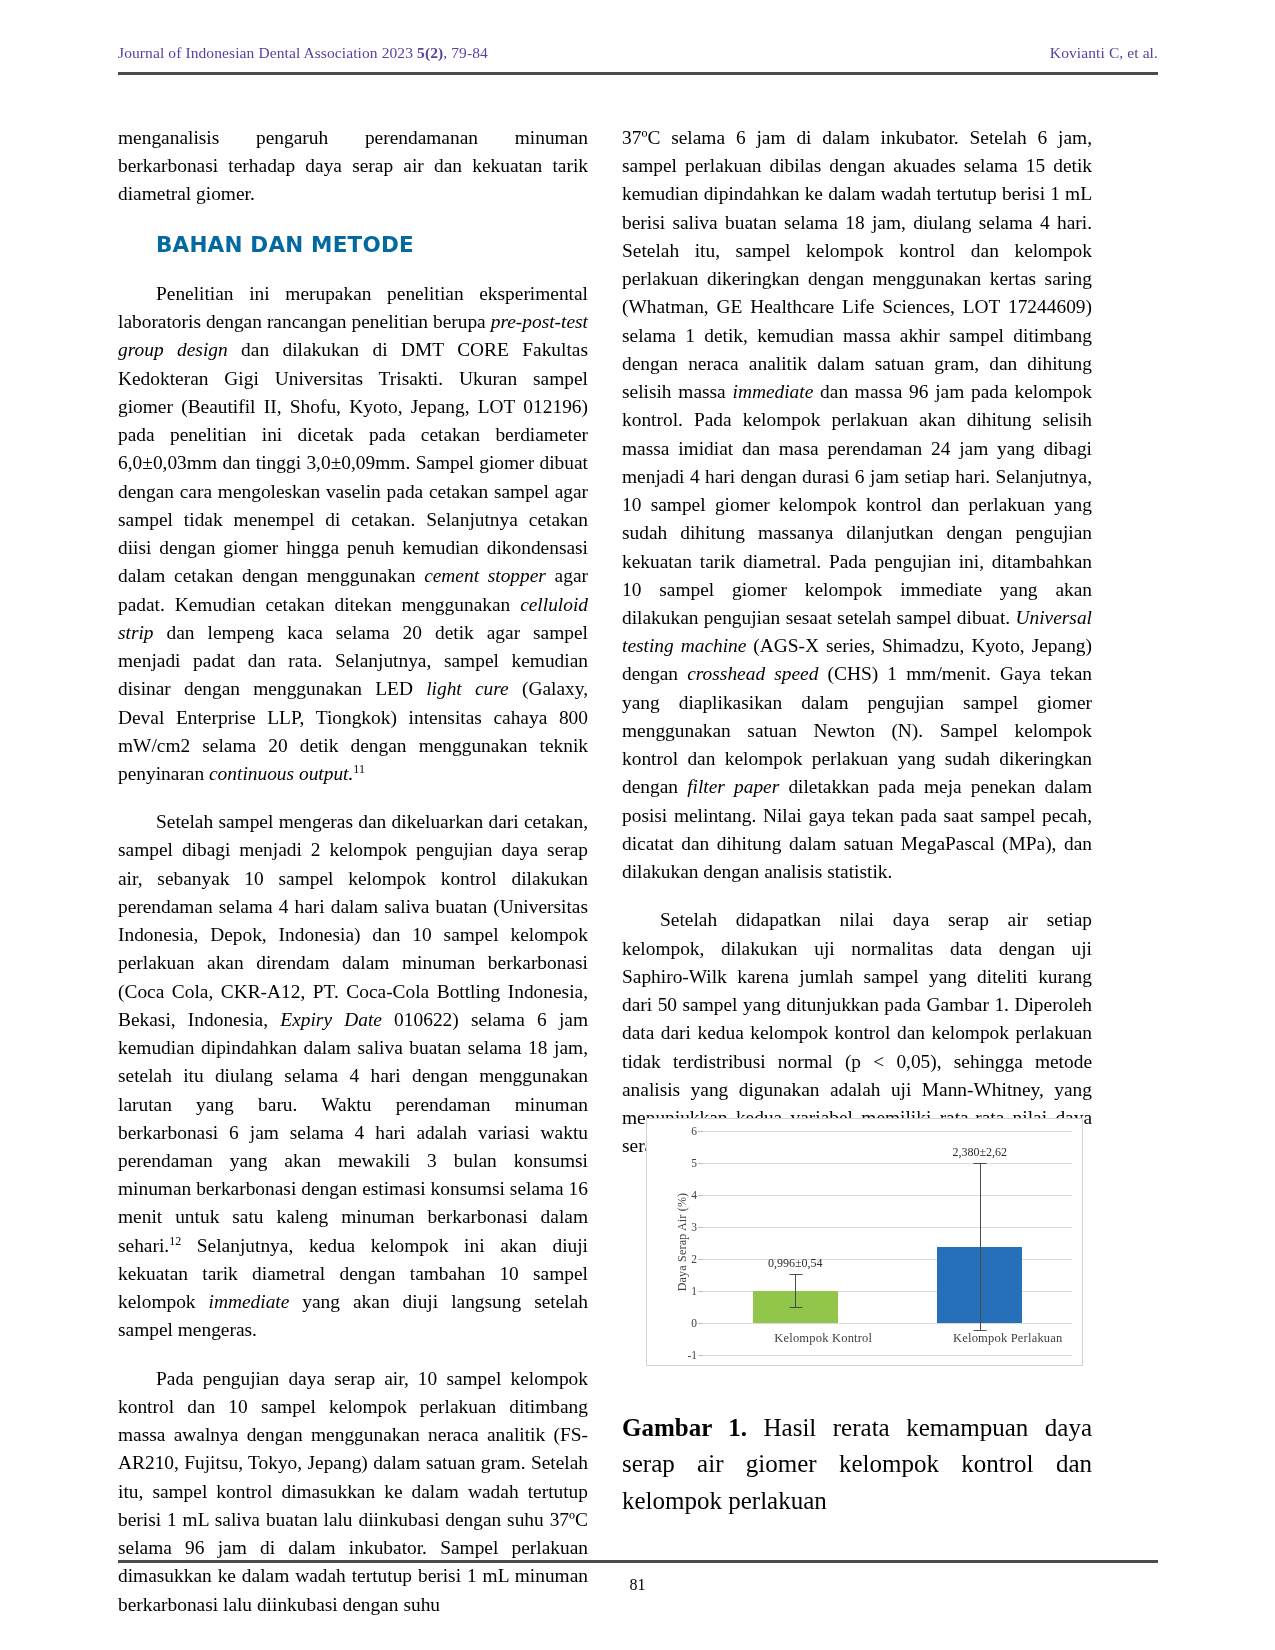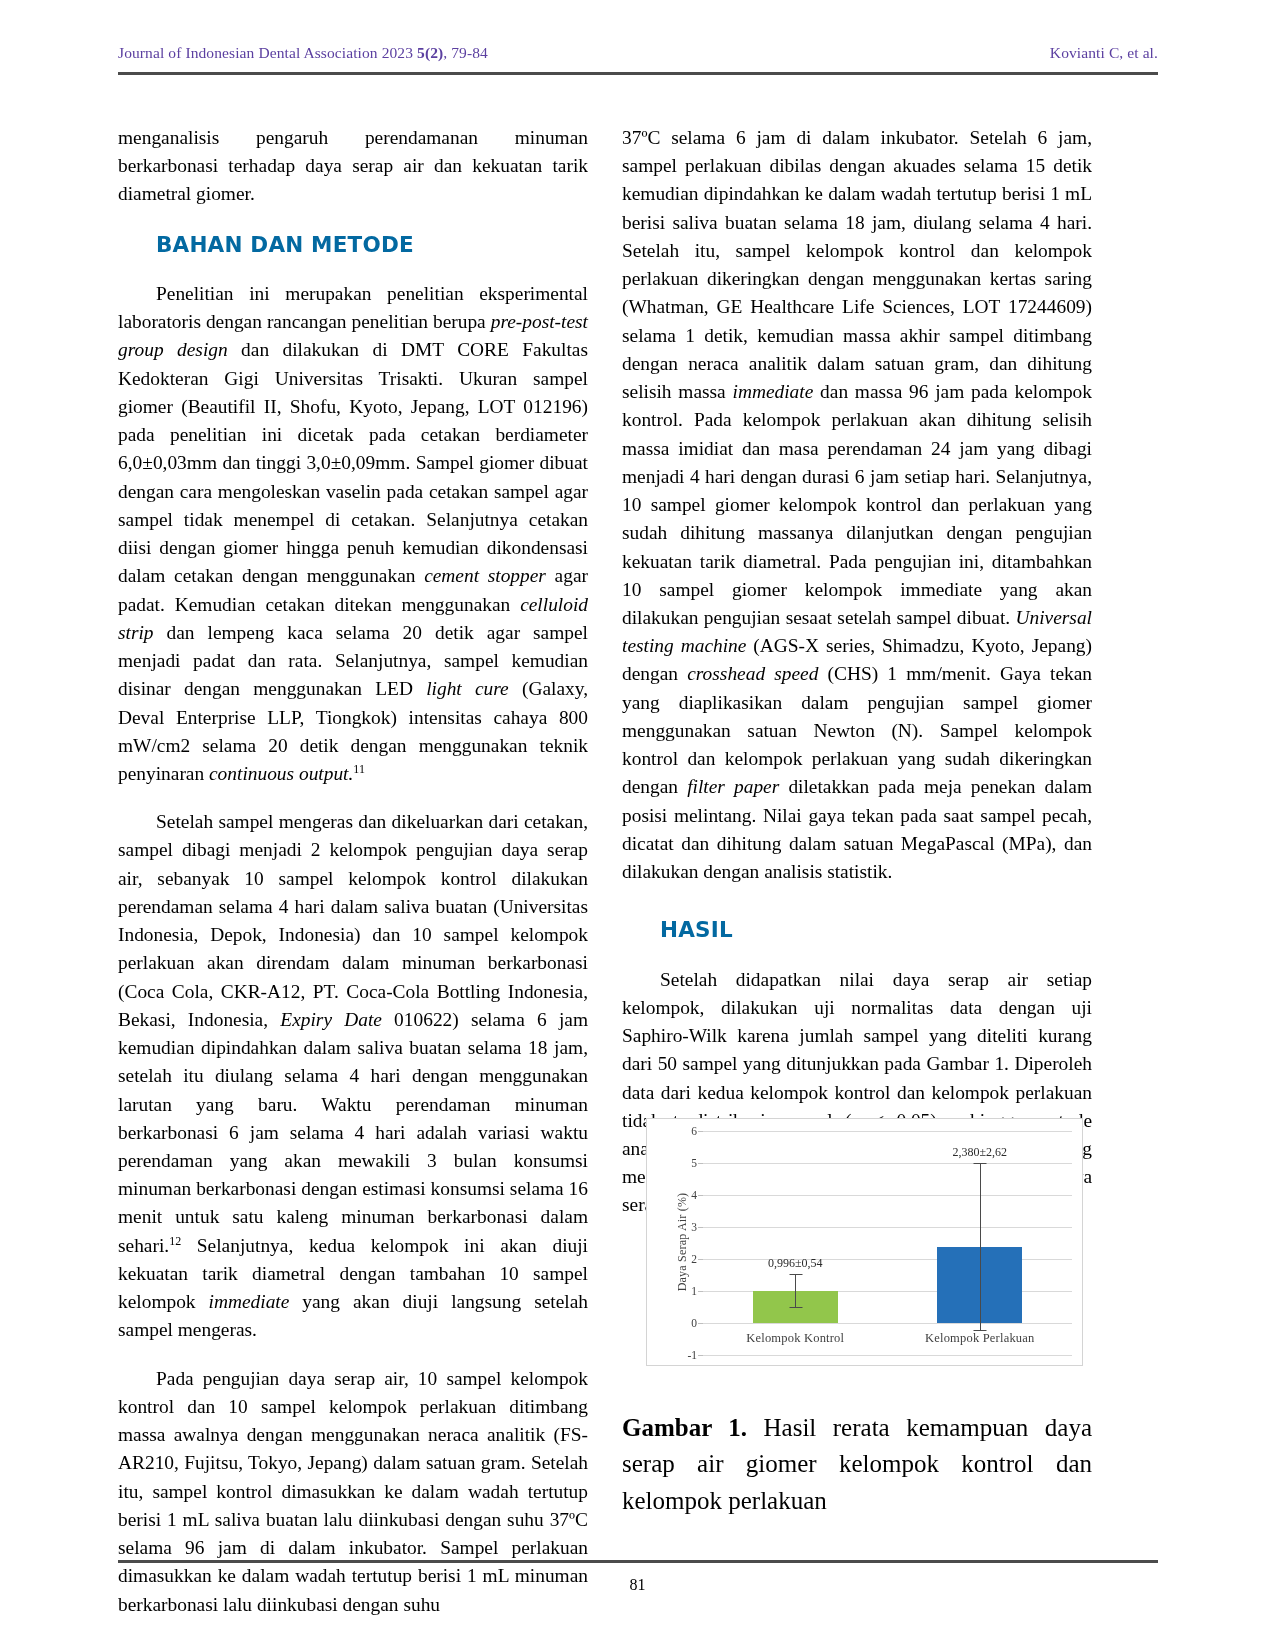--- a/index.html
+++ b/index.html
@@ -168,20 +168,21 @@
     color: #2b2b2b;
   }
   .xlabel {
     position: absolute;
     transform: translateX(-50%);
     white-space: nowrap;
     font-family: "Liberation Serif", serif;
     font-size: 12.5px;
     color: #3f3f3f;
     letter-spacing: .2px;
+    margin-left: 28px;
   }
 
   .caption {
     margin-top: 44px;
     font-size: 25px;
     line-height: 1.45;
     text-align: justify;
   }
   .caption b { font-weight: bold; }
 
@@ -226,21 +227,20 @@
 
     <p><span>Setelah sampel mengeras dan dikeluarkan dari cetakan, sampel dibagi menjadi 2 kelompok pengujian daya serap air, sebanyak 10 sampel kelompok kontrol dilakukan perendaman selama 4 hari dalam saliva buatan (Universitas Indonesia, Depok, Indonesia) dan 10 sampel kelompok perlakuan akan direndam dalam minuman berkarbonasi (Coca Cola, CKR-A12, PT. Coca-Cola Bottling Indonesia, Bekasi, Indonesia, </span><i>Expiry Date</i><span> 010622) selama 6 jam kemudian dipindahkan dalam saliva buatan selama 18 jam, setelah itu diulang selama 4 hari dengan menggunakan larutan yang baru. Waktu perendaman minuman berkarbonasi 6 jam selama 4 hari adalah variasi waktu perendaman yang akan mewakili 3 bulan konsumsi minuman berkarbonasi dengan estimasi konsumsi selama 16 menit untuk satu kaleng minuman berkarbonasi dalam sehari.</span><sup>12</sup><span> Selanjutnya, kedua kelompok ini akan diuji kekuatan tarik diametral dengan tambahan 10 sampel kelompok </span><i>immediate</i><span> yang akan diuji langsung setelah sampel mengeras.</span></p>
 
     <p><span>Pada pengujian daya serap air, 10 sampel kelompok kontrol dan 10 sampel kelompok perlakuan ditimbang massa awalnya dengan menggunakan neraca analitik (FS-AR210, Fujitsu, Tokyo, Jepang) dalam satuan gram. Setelah itu, sampel kontrol dimasukkan ke dalam wadah tertutup berisi 1 mL saliva buatan lalu diinkubasi dengan suhu 37ºC selama 96 jam di dalam inkubator. Sampel perlakuan dimasukkan ke dalam wadah tertutup berisi 1 mL minuman berkarbonasi lalu diinkubasi dengan suhu</span></p>
   </div>
 
   <div class="col col-right">
 
     <p class="noindent"><span>37ºC selama 6 jam di dalam inkubator. Setelah 6 jam, sampel perlakuan dibilas dengan akuades selama 15 detik kemudian dipindahkan ke dalam wadah tertutup berisi 1 mL berisi saliva buatan selama 18 jam, diulang selama 4 hari. Setelah itu, sampel kelompok kontrol dan kelompok perlakuan dikeringkan dengan menggunakan kertas saring (Whatman, GE Healthcare Life Sciences, LOT 17244609) selama 1 detik, kemudian massa akhir sampel ditimbang dengan neraca analitik dalam satuan gram, dan dihitung selisih massa </span><i>immediate</i><span> dan massa 96 jam pada kelompok kontrol. Pada kelompok perlakuan akan dihitung selisih massa imidiat dan masa perendaman 24 jam yang dibagi menjadi 4 hari dengan durasi 6 jam setiap hari. Selanjutnya, 10 sampel giomer kelompok kontrol dan perlakuan yang sudah dihitung massanya dilanjutkan dengan pengujian kekuatan tarik diametral. Pada pengujian ini, ditambahkan 10 sampel giomer kelompok immediate yang akan dilakukan pengujian sesaat setelah sampel dibuat. </span><i>Universal testing machine</i><span> (AGS-X series, Shimadzu, Kyoto, Jepang) dengan </span><i>crosshead speed</i><span> (CHS) 1 mm/menit. Gaya tekan yang diaplikasikan dalam pengujian sampel giomer menggunakan satuan Newton (N). Sampel kelompok kontrol dan kelompok perlakuan yang sudah dikeringkan dengan </span><i>filter paper</i><span> diletakkan pada meja penekan dalam posisi melintang. Nilai gaya tekan pada saat sampel pecah, dicatat dan dihitung dalam satuan MegaPascal (MPa), dan dilakukan dengan analisis statistik.</span></p>
 
-    <p class="sec-head tight">HASIL</p>
 
     <p><span>Setelah didapatkan nilai daya serap air setiap kelompok, dilakukan uji normalitas data dengan uji Saphiro-Wilk karena jumlah sampel yang diteliti kurang dari 50 sampel yang ditunjukkan pada Gambar 1. Diperoleh data dari kedua kelompok kontrol dan kelompok perlakuan tidak terdistribusi normal (p &lt; 0,05), sehingga metode analisis yang digunakan adalah uji Mann-Whitney, yang menunjukkan kedua variabel memiliki rata-rata nilai daya serap air tidak berbeda secara signifikan (p &gt; 0,05).</span></p>
   </div>
 
   <div class="figure">
     <div class="chart-box" id="chart-box">
       <div class="ylabel">Daya Serap Air (%)</div>
       <div class="plot" id="plot-area">
           <div class="gridline" style="top: 224px;"></div>
           <div class="ytick-mark" style="top: 224px;"></div>

